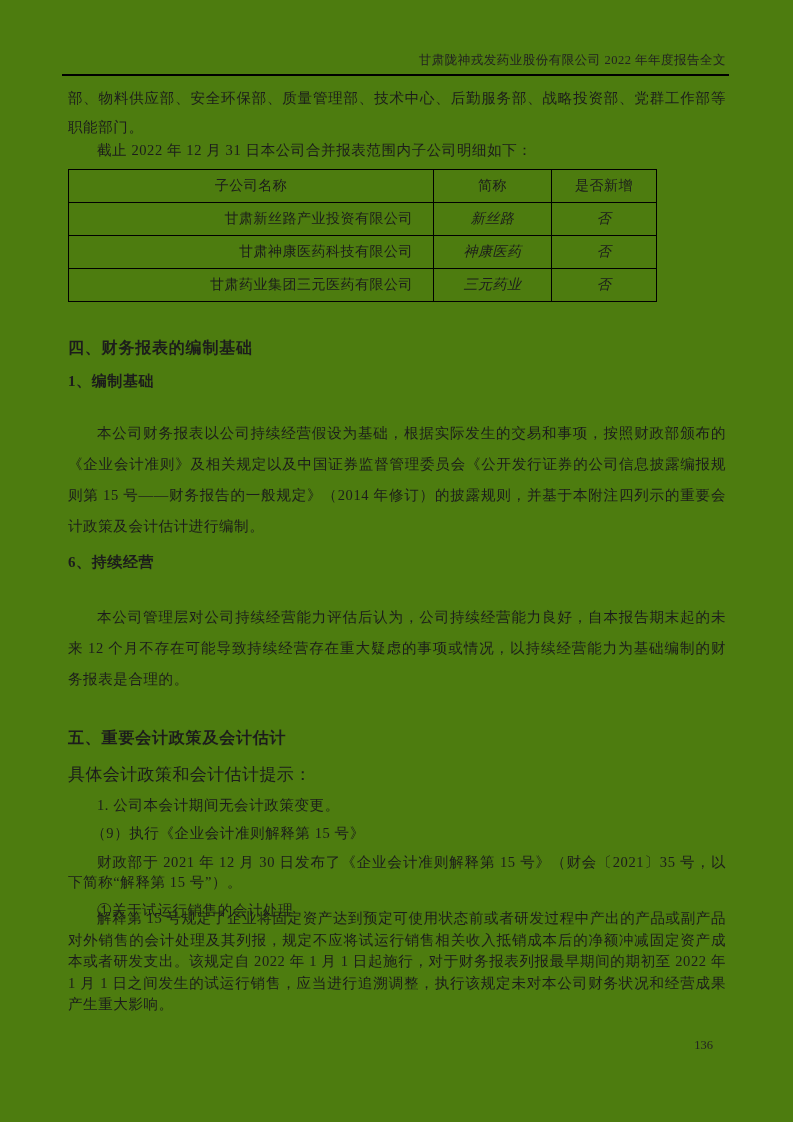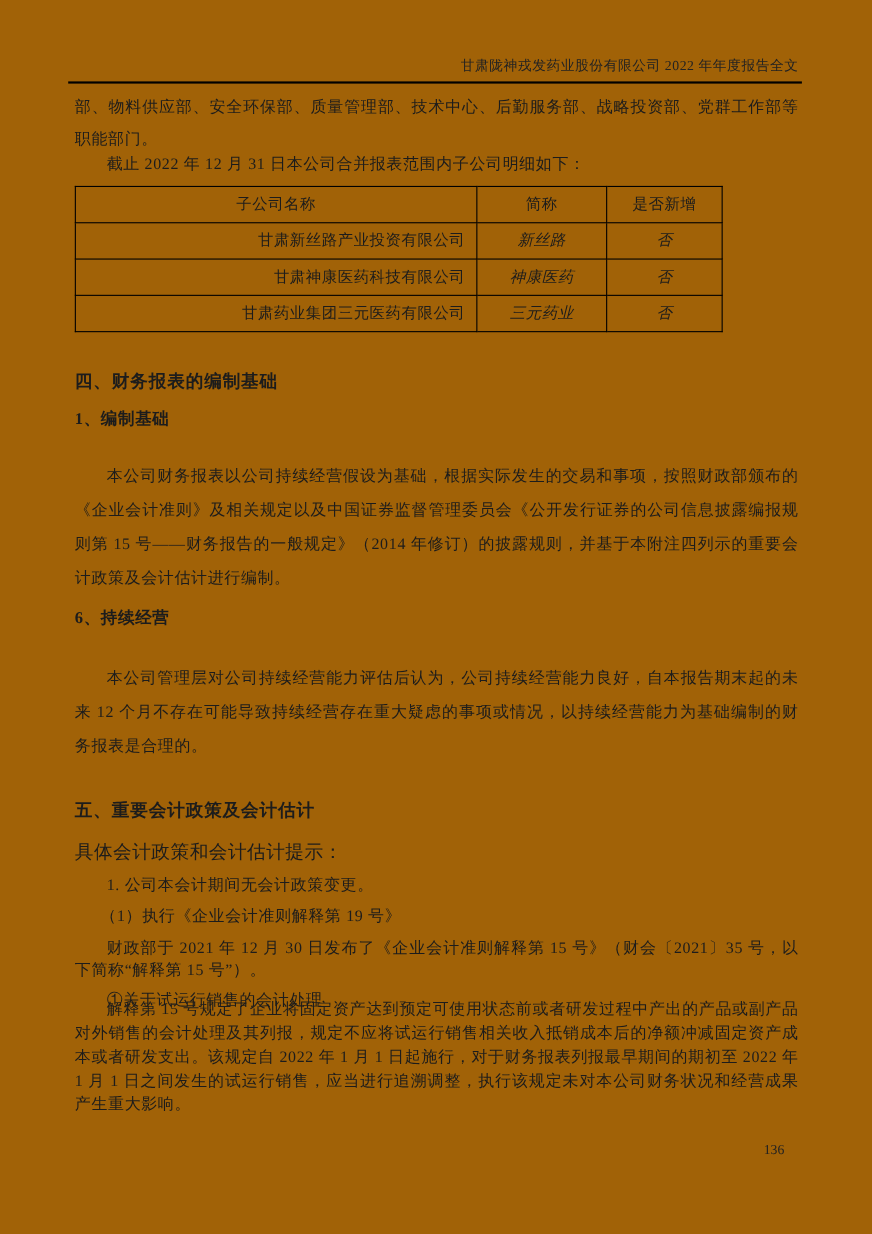--- a/index.html
+++ b/index.html
@@ -2,21 +2,21 @@
 <html><head>
 <meta charset="utf-8">
 <style>
   * { margin: 0; padding: 0; box-sizing: border-box; }
   html, body { background: #888; }
   .page {
     position: relative;
     width: 793px;
     height: 1122px;
     margin: 0 auto;
-    background: #a16207;
+    background: #4d7c0f;
     font-family: "Liberation Serif", "DejaVu Serif", serif;
     color: #1c1c1c;
     overflow: hidden;
   }
   .abs { position: absolute; }
 
   
   .header-text {
     top: 50px; right: 67px; left: 68px;
     text-align: right;
@@ -49,21 +49,21 @@
     border-collapse: collapse;
     font-size: 14px;
     table-layout: fixed;
   }
   .sub-table td, .sub-table th {
     border: 1.6px solid #000;
     height: 33px;
     font-weight: normal;
     vertical-align: middle;
     letter-spacing: 0.5px;
-    padding: 0 10px;
+    padding: 0 20px;
   }
   .col-name  { width: 365px; }
   .col-short { width: 118px; }
   .col-new   { width: 105px; }
   .sub-table th { text-align: center; }
   .sub-table td.cell-name { text-align: right; padding-left: 9px; }
   .sub-table td.cell-center { text-align: center; font-style: italic; }
 
   
   .h1 {
@@ -147,20 +147,20 @@
 
   <div class="abs h1 h-sec4">四、财务报表的编制基础</div>
   <div class="abs h2 h-sub1">1、编制基础</div>
   <div class="abs body-par indent2 par-s4a">本公司财务报表以公司持续经营假设为基础，根据实际发生的交易和事项，按照财政部颁布的《企业会计准则》及相关规定以及中国证券监督管理委员会《公开发行证券的公司信息披露编报规则第 15 号——财务报告的一般规定》（2014 年修订）的披露规则，并基于本附注四列示的重要会计政策及会计估计进行编制。</div>
   <div class="abs h2 h-sub2">6、持续经营</div>
   <div class="abs body-par indent2 par-s4b">本公司管理层对公司持续经营能力评估后认为，公司持续经营能力良好，自本报告期末起的未来 12 个月不存在可能导致持续经营存在重大疑虑的事项或情况，以持续经营能力为基础编制的财务报表是合理的。</div>
 
   <div class="abs h1 h-sec5">五、重要会计政策及会计估计</div>
   <div class="abs note-line">具体会计政策和会计估计提示：</div>
   <div class="abs body-par s5-line item1">1. 公司本会计期间无会计政策变更。</div>
-  <div class="abs body-par s5-line item1-1">（1）执行《企业会计准则解释第 19 号》</div>
+  <div class="abs body-par s5-line item1-1">（9）执行《企业会计准则解释第 15 号》</div>
   <div class="abs body-par indent2 par-s5a s5-line">财政部于 2021 年 12 月 30 日发布了《企业会计准则解释第 15 号》（财会〔2021〕35 号，以下简称“解释第 15 号”）。</div>
   <div class="abs body-par s5-line item-circ">①关于试运行销售的会计处理</div>
   <div class="abs body-par indent2 par-s5b s5-line">解释第 15 号规定了企业将固定资产达到预定可使用状态前或者研发过程中产出的产品或副产品对外销售的会计处理及其列报，规定不应将试运行销售相关收入抵销成本后的净额冲减固定资产成本或者研发支出。该规定自 2022 年 1 月 1 日起施行，对于财务报表列报最早期间的期初至 2022 年 1 月 1 日之间发生的试运行销售，应当进行追溯调整，执行该规定未对本公司财务状况和经营成果产生重大影响。</div>
 
   <div class="abs page-number">136</div>
 
 </div>
 
 </body></html>

